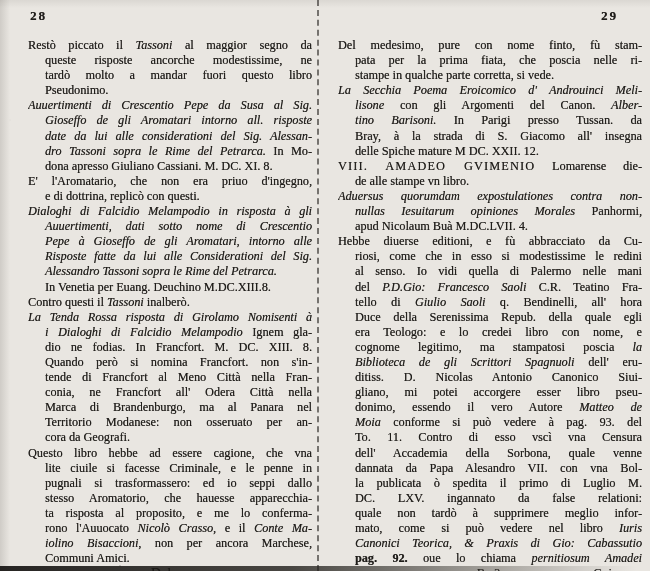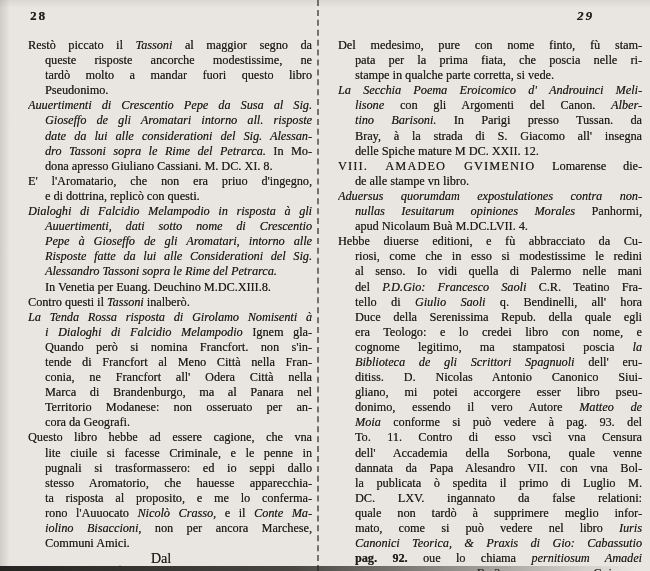--- a/index.html
+++ b/index.html
@@ -18,21 +18,21 @@
       linear-gradient(180deg, rgba(90,86,80,.10) 0, rgba(90,86,80,0) 8px);
     font-family:"Liberation Serif","DejaVu Serif",serif;
     color:#1f1d1a;
     text-shadow:0.2px 0.2px 0.4px rgba(25,22,18,.65);
   }
   .page{position:absolute;top:0;}
   .page-left{left:28px;width:284px;font-family:Liberation Serif, serif;}
   .page-right{left:338px;width:304px;}
   .pagenum{position:absolute;top:8px;font-size:13px;font-weight:bold;letter-spacing:2px;}
   .page-left .pagenum{left:2px;}
-  .page-right .pagenum{right:48px;font-style:italic;}
+  .page-right .pagenum{right:24px;}
   .lines{margin-top:38px;}
   .line{height:15.1px;line-height:15.1px;font-size:12.2px;overflow:hidden;white-space:normal;}
   .line.j{text-align:justify;text-align-last:justify;}
   .line.ind{padding-left:17px;}
   .it{font-style:italic;}
   .bd{font-weight:bold;}
   .caps{letter-spacing:1.2px;}
   .catchline{height:15.1px;line-height:15.1px;font-size:14px;text-align:center;padding-right:18px;}
   .sigline{position:relative;height:15.1px;line-height:15.1px;font-size:12.4px;}
   .sig{position:absolute;left:50%;transform:translateX(-50%);letter-spacing:3px;}
@@ -64,20 +64,21 @@
         <div class="line ind"><span>e di dottrina, replicò con questi.</span></div>
         <div class="line j"><span class="it">Dialoghi di Falcidio Melampodio in risposta à gli</span></div>
         <div class="line ind j"><span class="it">Auuertimenti, dati sotto nome di Crescentio</span></div>
         <div class="line ind j"><span class="it">Pepe à Gioseffo de gli Aromatari, intorno alle</span></div>
         <div class="line ind j"><span class="it">Risposte fatte da lui alle Considerationi del Sig.</span></div>
         <div class="line ind"><span class="it">Alessandro Tassoni sopra le Rime del Petrarca.</span></div>
         <div class="line ind"><span>In Venetia per Euang. Deuchino M.DC.XIII.8.</span></div>
         <div class="line"><span>Contro questi il </span><span class="it">Tassoni</span><span> inalberò.</span></div>
         <div class="line j"><span class="it">La Tenda Rossa risposta di Girolamo Nomisenti à</span></div>
         <div class="line ind j"><span class="it">i Dialoghi di Falcidio Melampodio</span><span> Ignem gla-</span></div>
+        <div class="line ind j"><span>dio ne fodias. In Francfort. M. DC. XIII. 8.</span></div>
         <div class="line ind j"><span>Quando però si nomina Francfort. non s'in-</span></div>
         <div class="line ind j"><span>tende di Francfort al Meno Città nella Fran-</span></div>
         <div class="line ind j"><span>conia, ne Francfort all' Odera Città nella</span></div>
         <div class="line ind j"><span>Marca di Brandenburgo, ma al Panara nel</span></div>
         <div class="line ind j"><span>Territorio Modanese: non osseruato per an-</span></div>
         <div class="line ind"><span>cora da Geografi.</span></div>
         <div class="line j"><span>Questo libro hebbe ad essere cagione, che vna</span></div>
         <div class="line ind j"><span>lite ciuile si facesse Criminale, e le penne in</span></div>
         <div class="line ind j"><span>pugnali si trasformassero: ed io seppi dallo</span></div>
         <div class="line ind j"><span>stesso Aromatorio, che hauesse apparecchia-</span></div>

